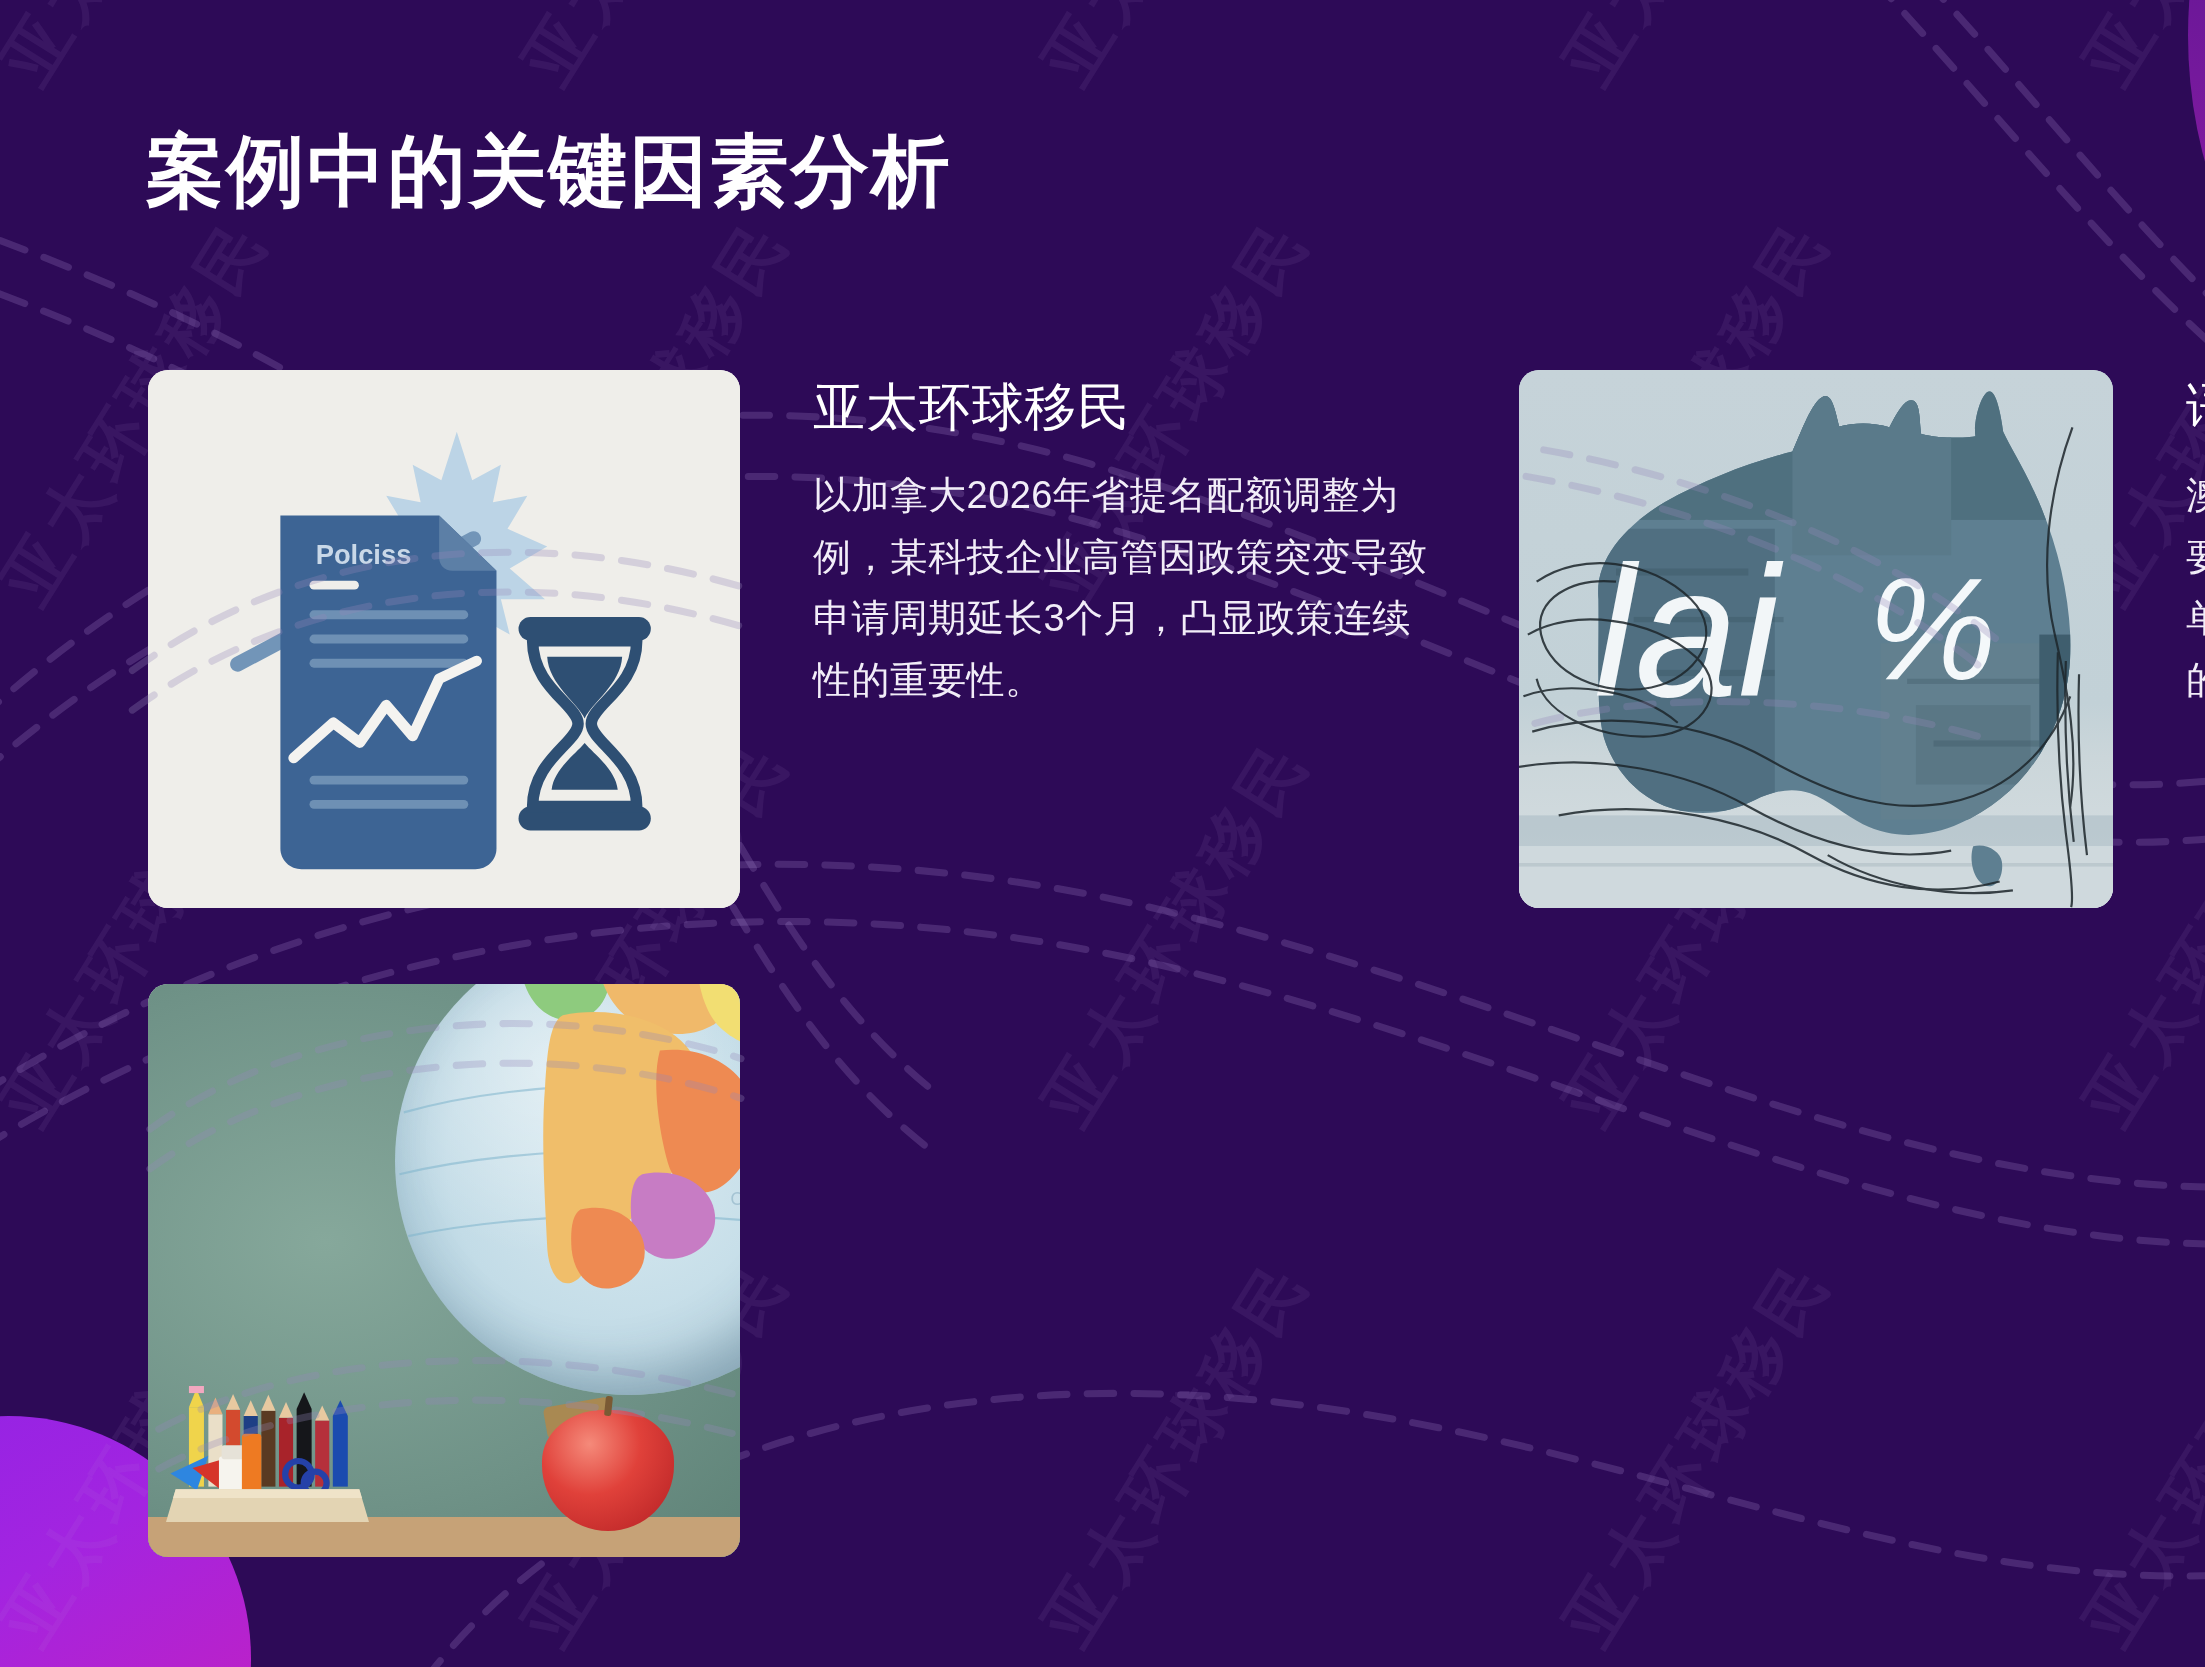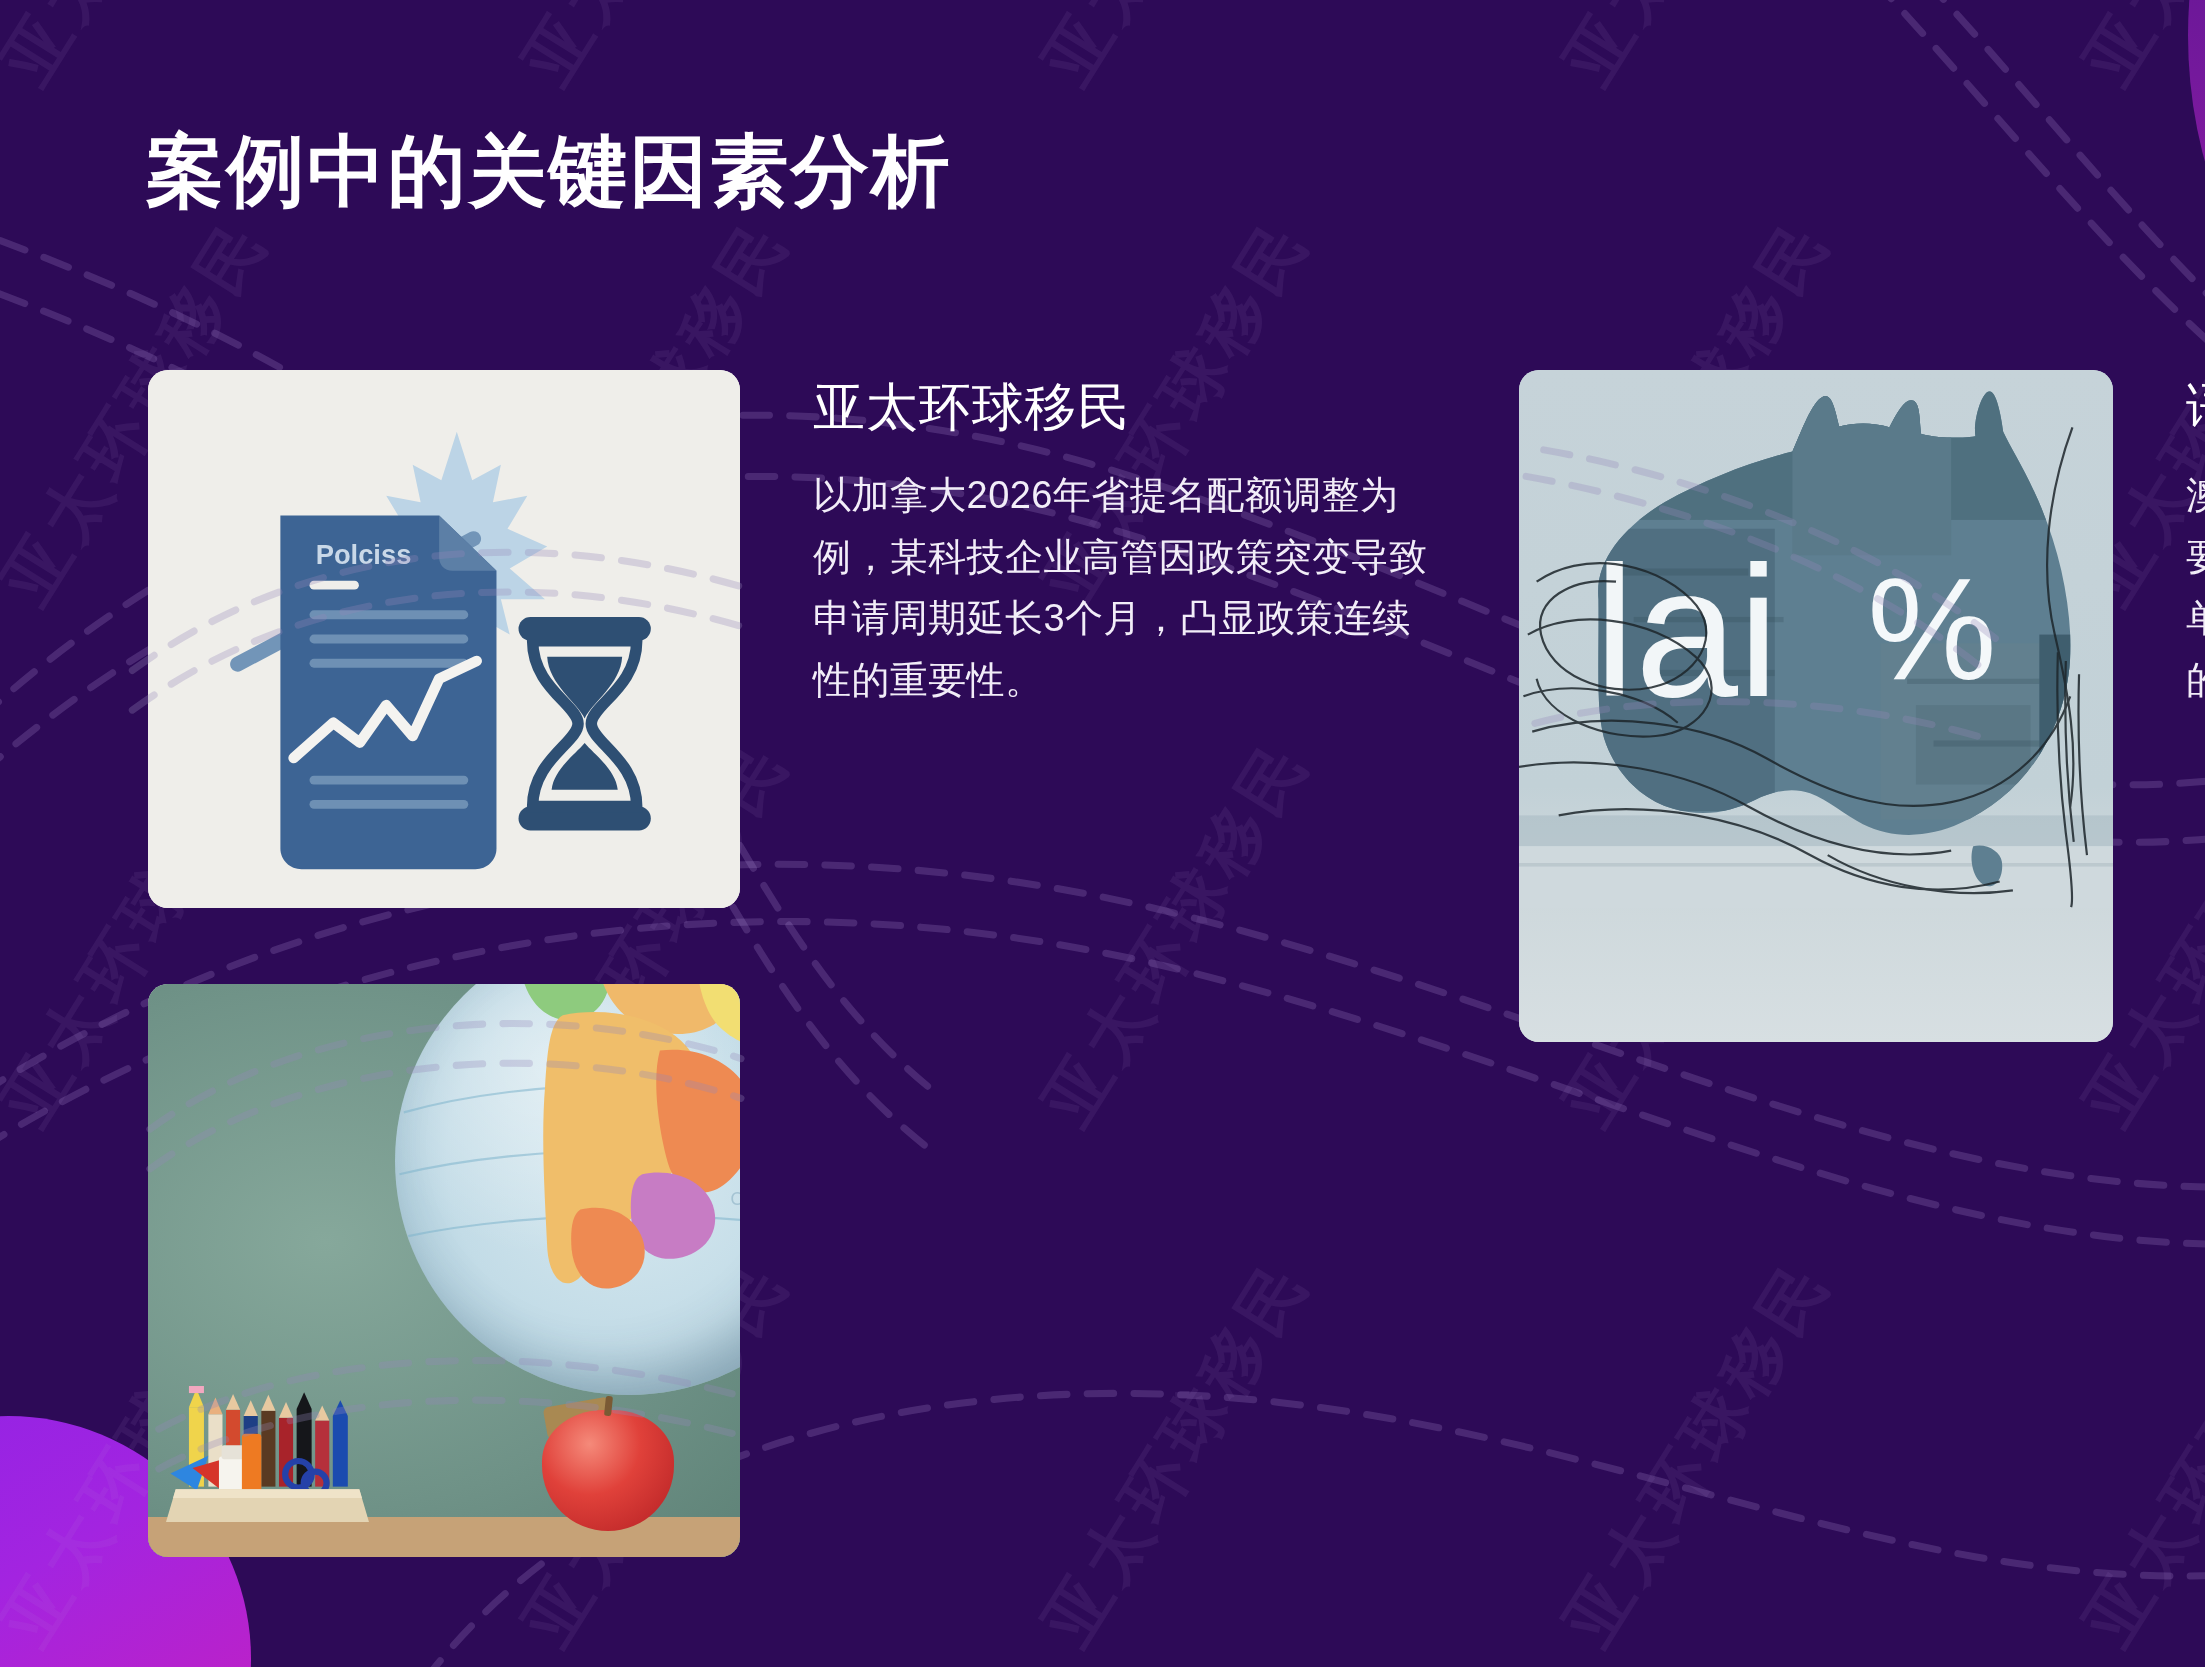--- a/index.html
+++ b/index.html
@@ -62,21 +62,21 @@
 
   .thumb {
     width:592px; height:538px;
     border-radius:20px;
     overflow:hidden;
     position:relative;
     flex:0 0 auto;
     background:#EEEDEA;
   }
   .thumb.tall { height:573px; }
-  .thumb.sky  { width:594px; height:672px; background:#BDCBD2; }
+  .thumb.sky  { width:594px; height:538px; background:#BDCBD2;font-style:italic; }
 
   .copy { margin-left:73px; width:631px; padding-top:9.7px; }
   .copy.c2 { width:631px; }
   .c-head {
     font-size:52px;
     font-weight:400;
     color:#ffffff;
     letter-spacing:0.9px;
     line-height:1.05;
     white-space:nowrap;

